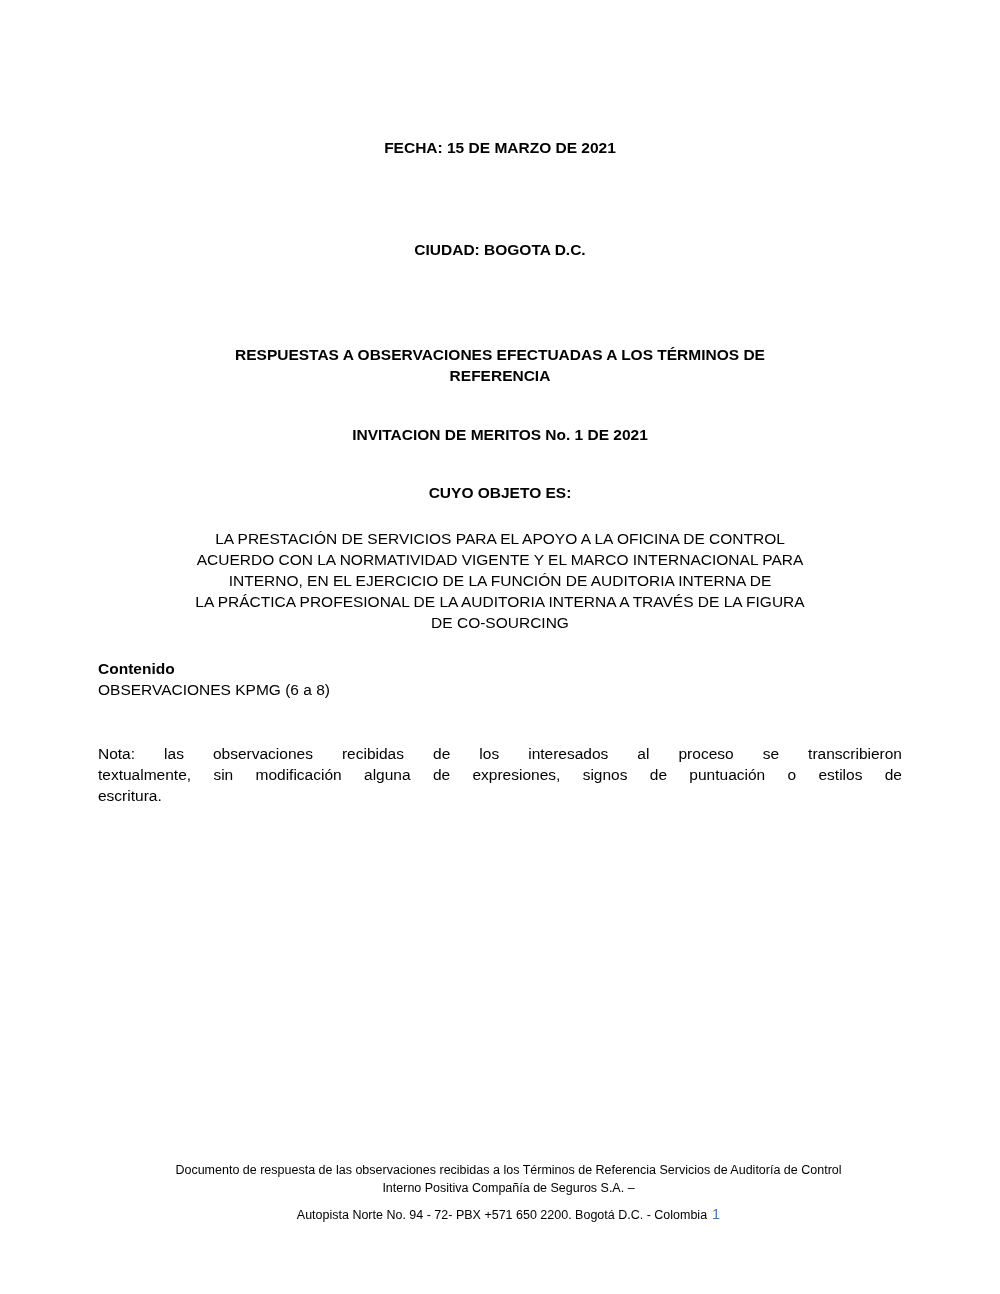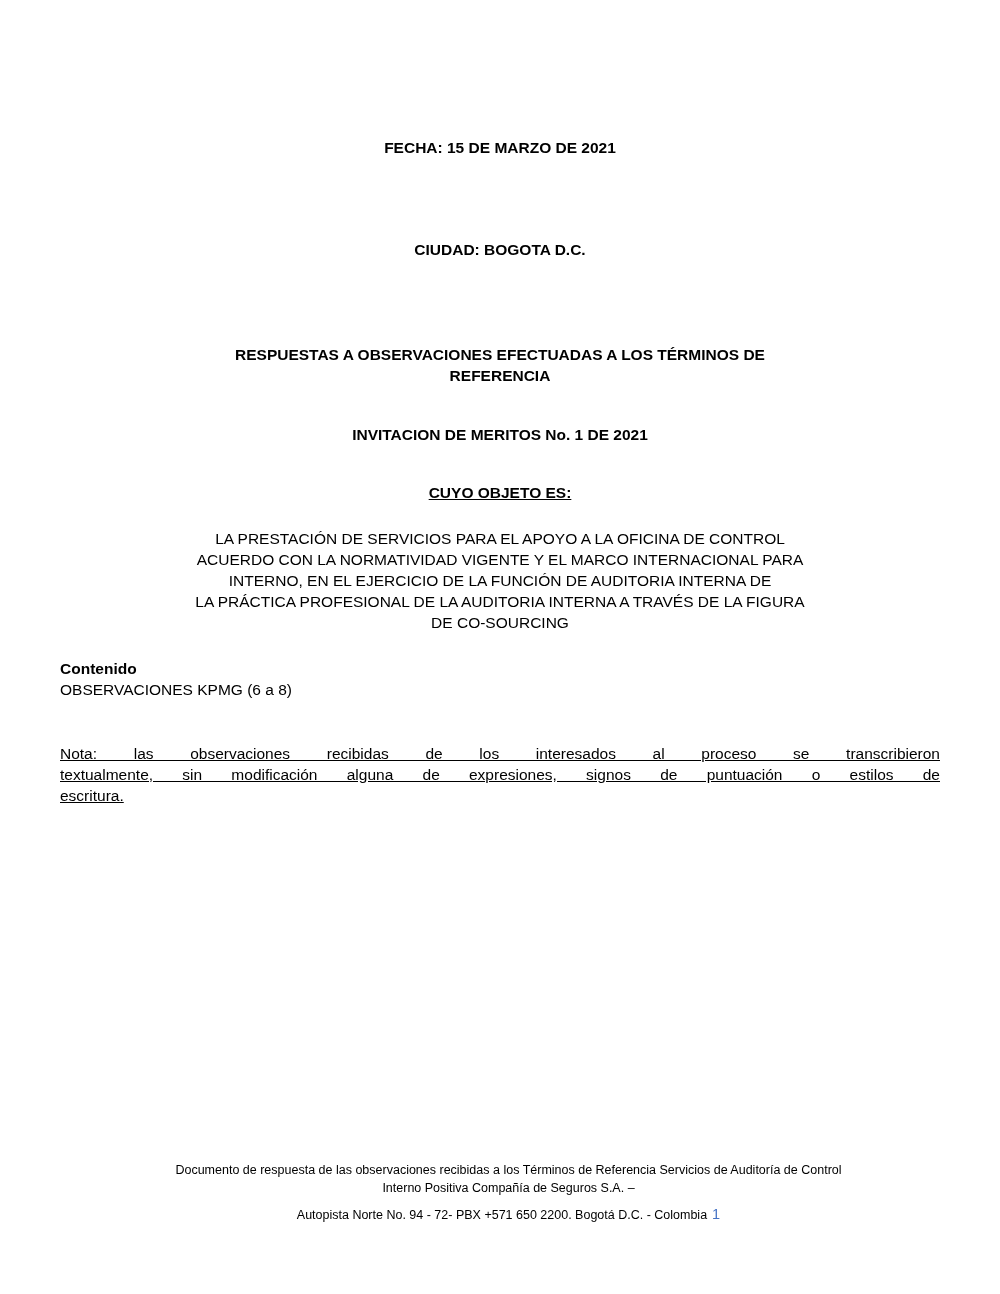--- a/index.html
+++ b/index.html
@@ -12,38 +12,37 @@
     width: 1000px;
     height: 1294px;
     background: #ffffff;
     color: #000000;
     font-family: "Liberation Sans", sans-serif;
     font-size: 15.5px;
     line-height: 21px;
     overflow: hidden;
   }
   .content {
-    padding: 0 60px;
+    padding: 0 98px;
   }
   .center { text-align: center; }
   .bold { font-weight: bold; }
 
   .date-line    { margin-top: 137px; }
   .city-line    { margin-top: 81px; }
   .title-block  { margin-top: 84px; }
   .invitation   { margin-top: 38px; }
-  .object-head  { margin-top: 37px; text-decoration: underline; }
+  .object-head  { margin-top: 37px; }
   .object-block { margin-top: 25px; }
   .contents-block { margin-top: 25px; }
   .note-block   { margin-top: 43px; }
 
   .note-line {
     text-align: justify;
     text-align-last: justify;
-    text-decoration: underline;
   }
   .note-line.last {
     text-align: center;
     text-align-last: left;
   }
 
   .footer {
     position: absolute;
     top: 1161px;
     left: 0;

